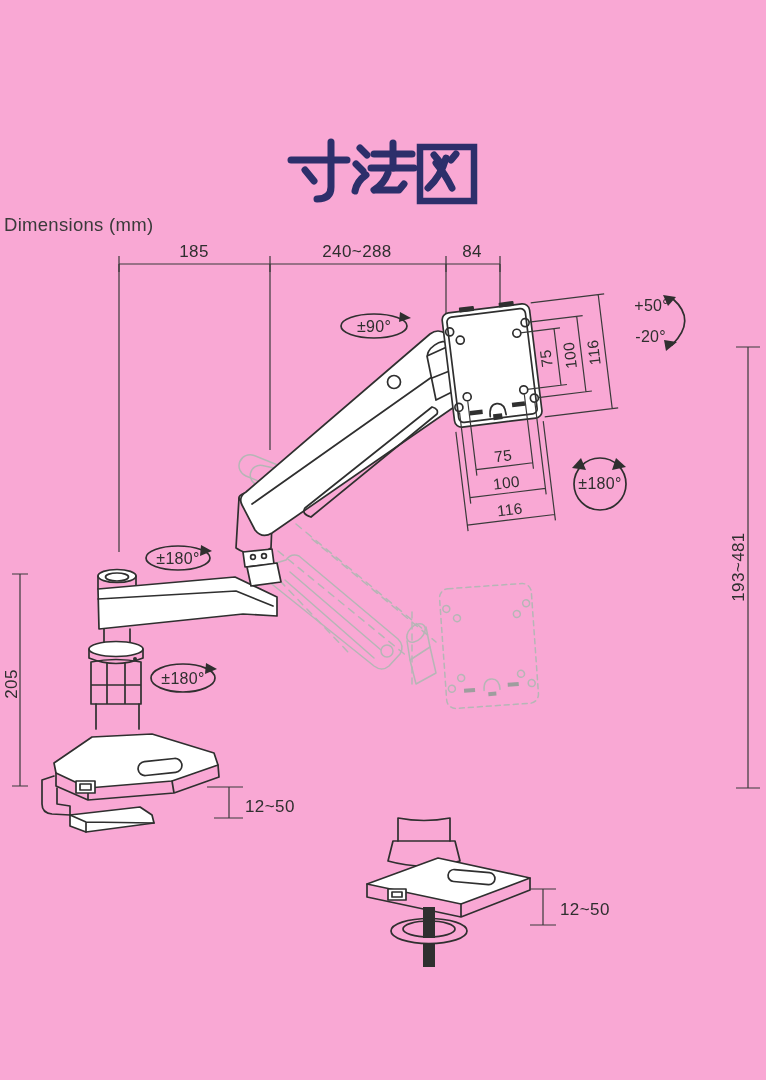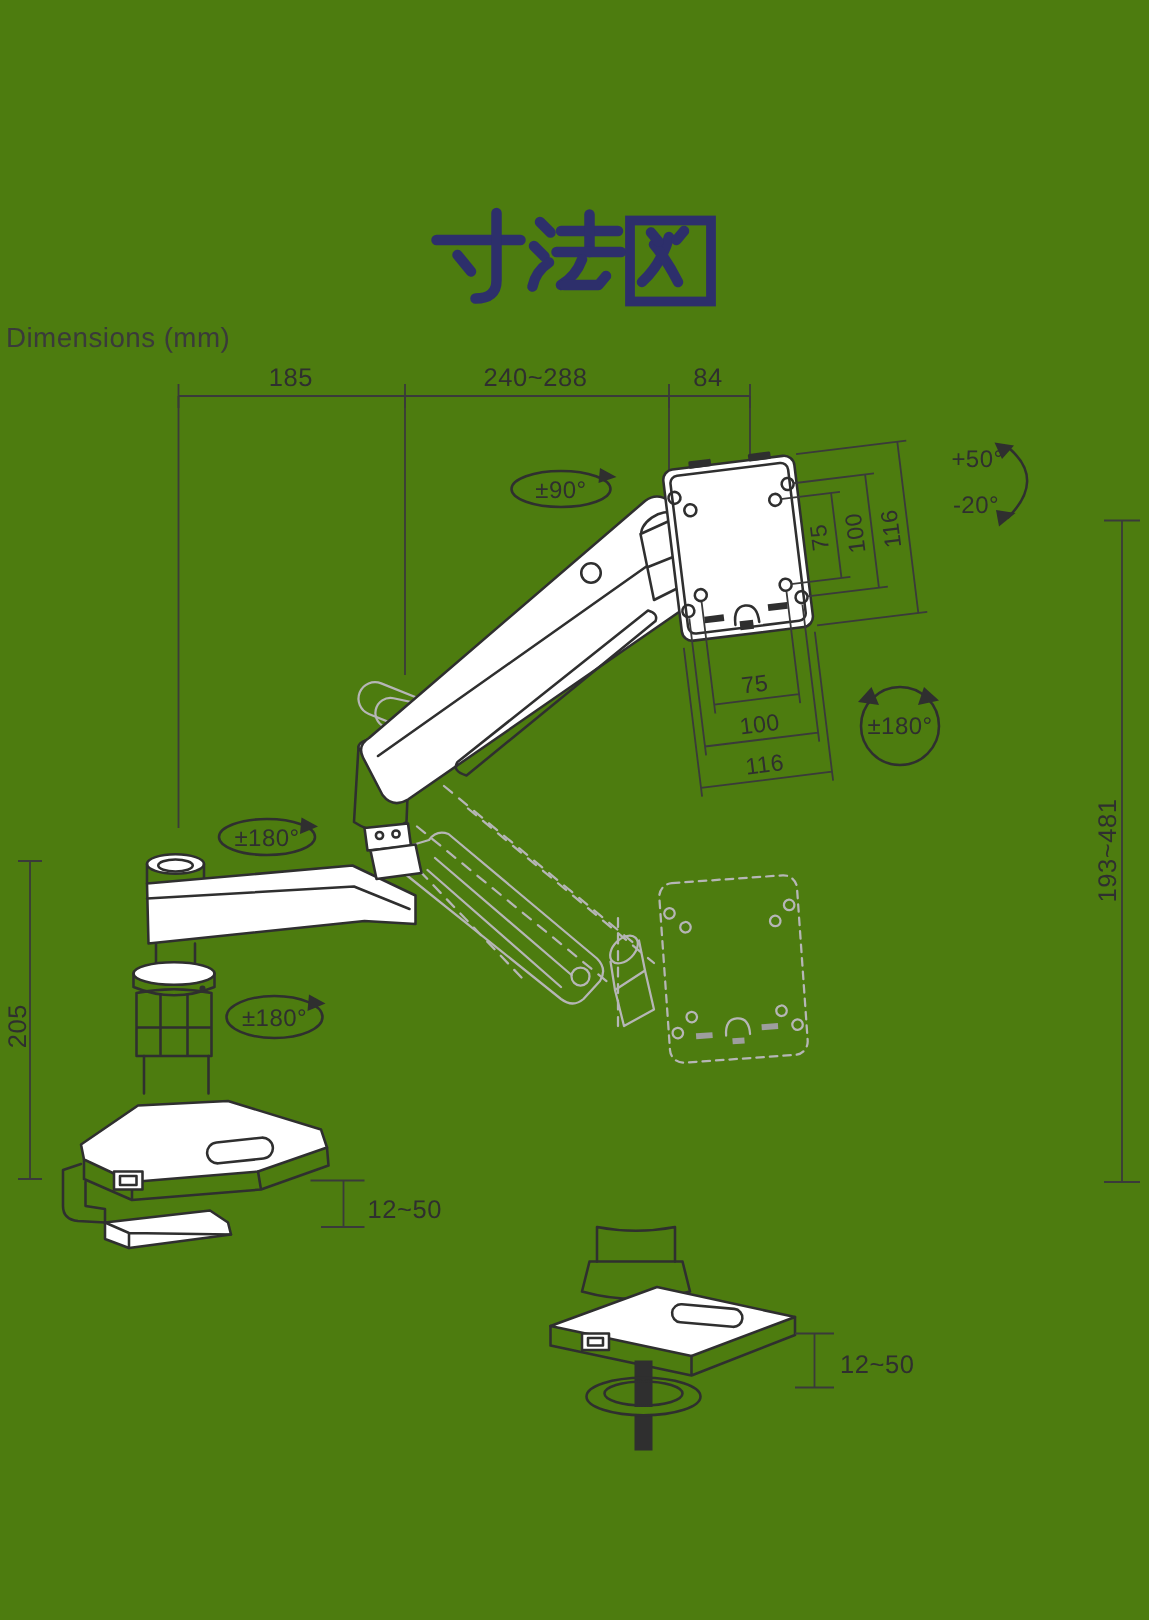--- a/index.html
+++ b/index.html
@@ -1,16 +1,16 @@
 <!DOCTYPE html>
 <html><head>
 <meta charset="utf-8">
 <style>
   html,body{margin:0;padding:0;background:#ffffff;}
-  #page{position:relative;width:766px;height:1080px;background:#4d7c0f;overflow:hidden;
+  #page{position:relative;width:766px;height:1080px;background:#f9a8d4;overflow:hidden;
         font-family:"Liberation Sans",sans-serif;}
   #page svg{position:absolute;left:0;top:0;}
   .sr-only{position:absolute;width:1px;height:1px;overflow:hidden;clip:rect(0 0 0 0);white-space:nowrap;}
   
   .art{stroke:#2f2f2f;stroke-width:1.7;fill:none;stroke-linecap:round;stroke-linejoin:round;}
   .artw{stroke:#2f2f2f;stroke-width:1.7;fill:#ffffff;stroke-linecap:round;stroke-linejoin:round;}
   .fillc{fill:#2f2f2f;stroke:none;}
   .dim{stroke:#3a3a3a;stroke-width:1.2;fill:none;stroke-linecap:butt;}
   .dimt{font-size:17px;fill:#2f2f2f;letter-spacing:.4px;}
   .dimts{font-size:15.5px;fill:#2f2f2f;letter-spacing:.3px;}

